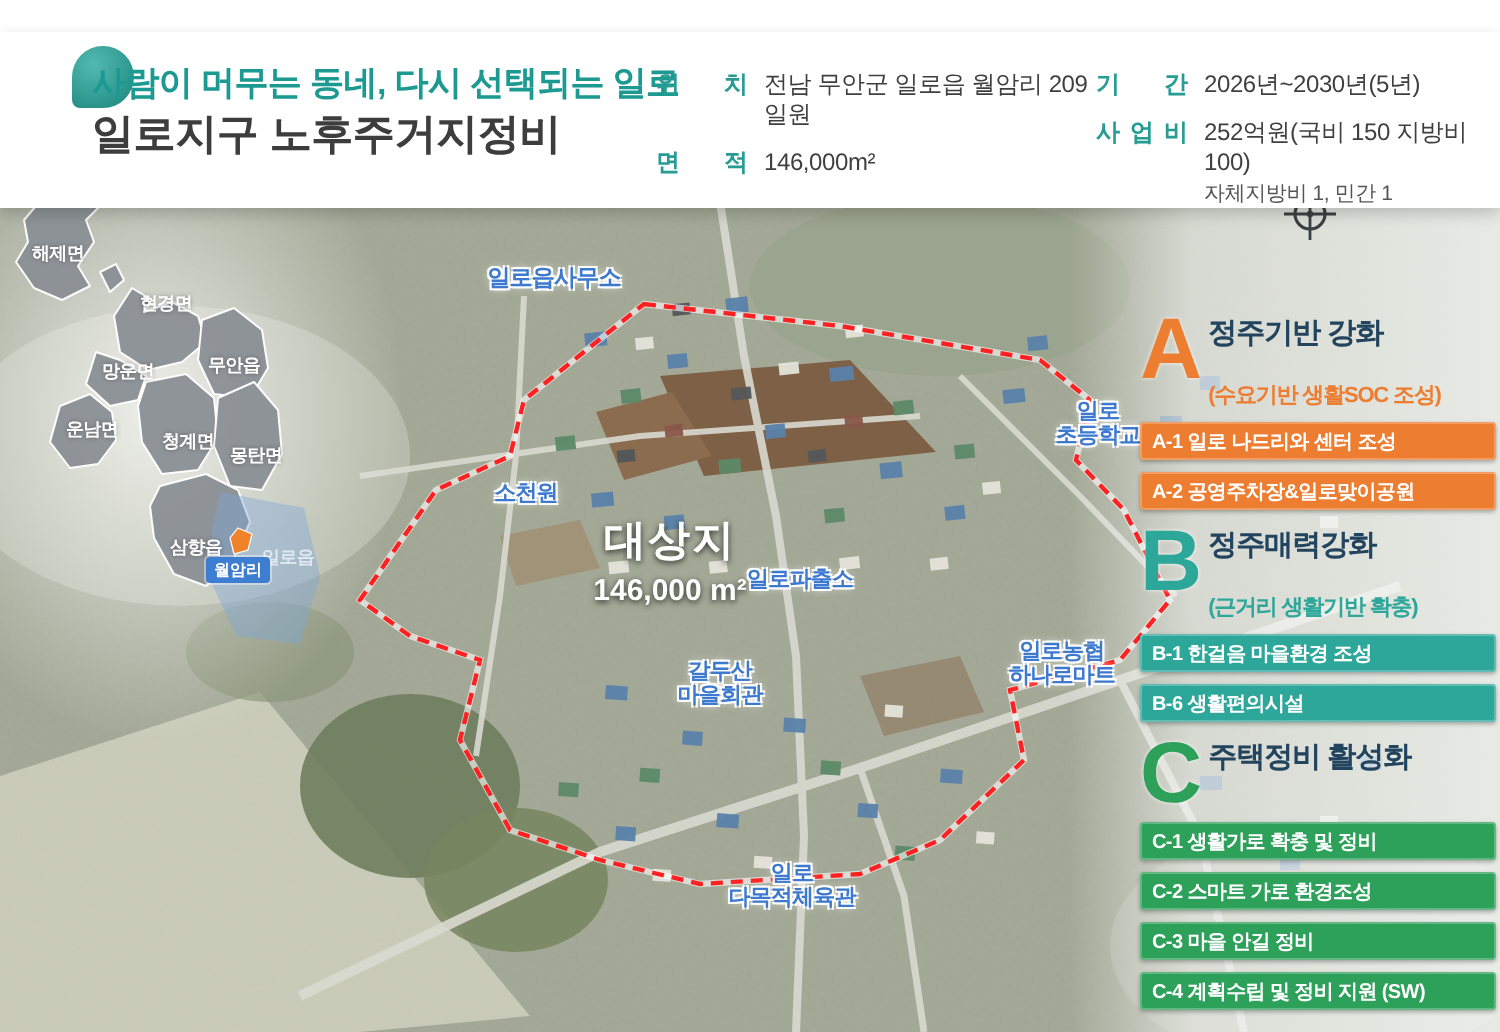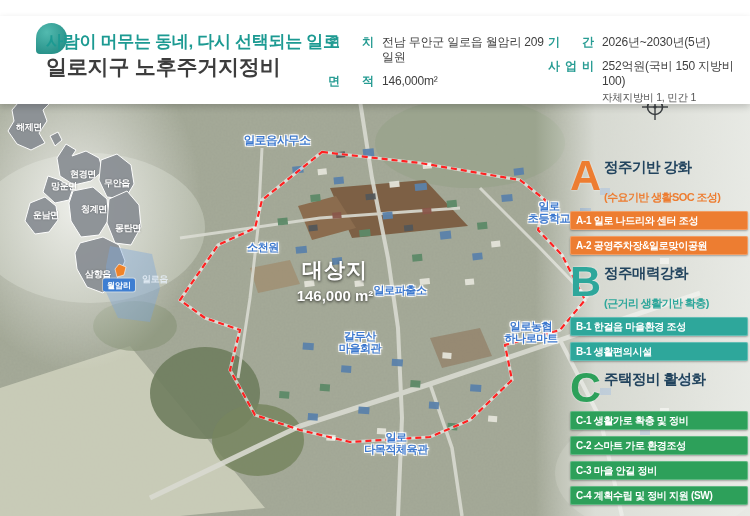--- a/index.html
+++ b/index.html
@@ -226,28 +226,28 @@
         <polygon points="101,72 117,66 131,77 134,96 125,111 107,109 99,92"></polygon>
         <polygon points="30,115 45,109 56,118 58,132 49,144 35,146 25,133"></polygon>
         <polygon points="73,103 93,99 107,111 109,131 99,147 81,149 71,133 69,115"></polygon>
         <polygon points="109,111 127,103 139,117 141,139 131,157 115,155 107,135"></polygon>
         <polygon points="80,155 103,149 119,157 125,173 117,191 103,205 87,199 77,181 75,165"></polygon>
       </g>
       <polygon points="110,158 152,166 160,200 150,234 118,230 106,204 106,178" fill="#7fa7d8" opacity="0.42"></polygon>
       <polygon points="119,176 126,179 124,187 117,189 115,181" fill="#f0832a" stroke="#fff" stroke-width="0.6"></polygon>
     </svg>
     <div class="region-label" style="left:29px;top:39px;">해제면</div>
-    <div class="region-label" style="left:83px;top:86px;">현경면</div>
+    <div class="region-label" style="left:83px;top:64px;">현경면</div>
     <div class="region-label" style="left:64px;top:98px;">망운면</div>
     <div class="region-label" style="left:117px;top:95px;">무안읍</div>
     <div class="region-label" style="left:46px;top:127px;text-align:right;">운남면</div>
-    <div class="region-label" style="left:94px;top:121px;text-align:center;">청계면</div>
+    <div class="region-label" style="left:94px;top:133px;text-align:center;">청계면</div>
     <div class="region-label" style="left:128px;top:140px;">몽탄면</div>
     <div class="region-label" style="left:98px;top:186px;">삼향읍</div>
-    <div class="region-label faint" style="left:144px;top:191px;margin-left:11px;">일로읍</div>
+    <div class="region-label faint" style="left:144px;top:191px;">일로읍</div>
     <div class="marker-badge" style="left:119px;top:197px;">월암리</div>
 
     <svg class="lyr" width="750" height="428" viewBox="0 0 750 428" style="z-index:4;pointer-events:none;">
       <polygon points="322,64 420,75 520,92 545,112 538,142 562,167 585,212 560,242 505,257 512,292 470,332 430,349 350,354 300,342 255,327 230,282 240,242 205,230 180,212 218,157 255,140 262,112" fill="none" stroke="#ffffff" stroke-width="3.2" opacity="0.6"></polygon>
       <polygon points="322,64 420,75 520,92 545,112 538,142 562,167 585,212 560,242 505,257 512,292 470,332 430,349 350,354 300,342 255,327 230,282 240,242 205,230 180,212 218,157 255,140 262,112" fill="none" stroke="#ff2121" stroke-width="2.2" stroke-dasharray="6 4"></polygon>
     </svg>
 
     <div class="poi" style="left:277px;top:52px;font-size:11.5px;">일로읍사무소</div>
     <div class="poi" style="left:251px;top:159px;padding-left:24px;">소천원</div>
     <div class="poi" style="left:549px;top:124px;">일로
@@ -288,21 +288,21 @@
 
       <div class="panel panel-b">
         <div class="panel-head">
           <div class="panel-letter">B</div>
           <div>
             <div class="panel-title">정주매력강화</div>
             <div class="panel-sub">(근거리 생활기반 확충)</div>
           </div>
         </div>
         <div class="bar">B-1 한걸음 마을환경 조성</div>
-        <div class="bar">B-1 생활편의시설</div>
+        <div class="bar">B-6 생활편의시설</div>
       </div>
 
       <div class="panel panel-c">
         <div class="panel-head">
           <div class="panel-letter">C</div>
           <div>
             <div class="panel-title">주택정비 활성화</div>
           </div>
         </div>
         <div class="bar">C-1 생활가로 확충 및 정비</div>

